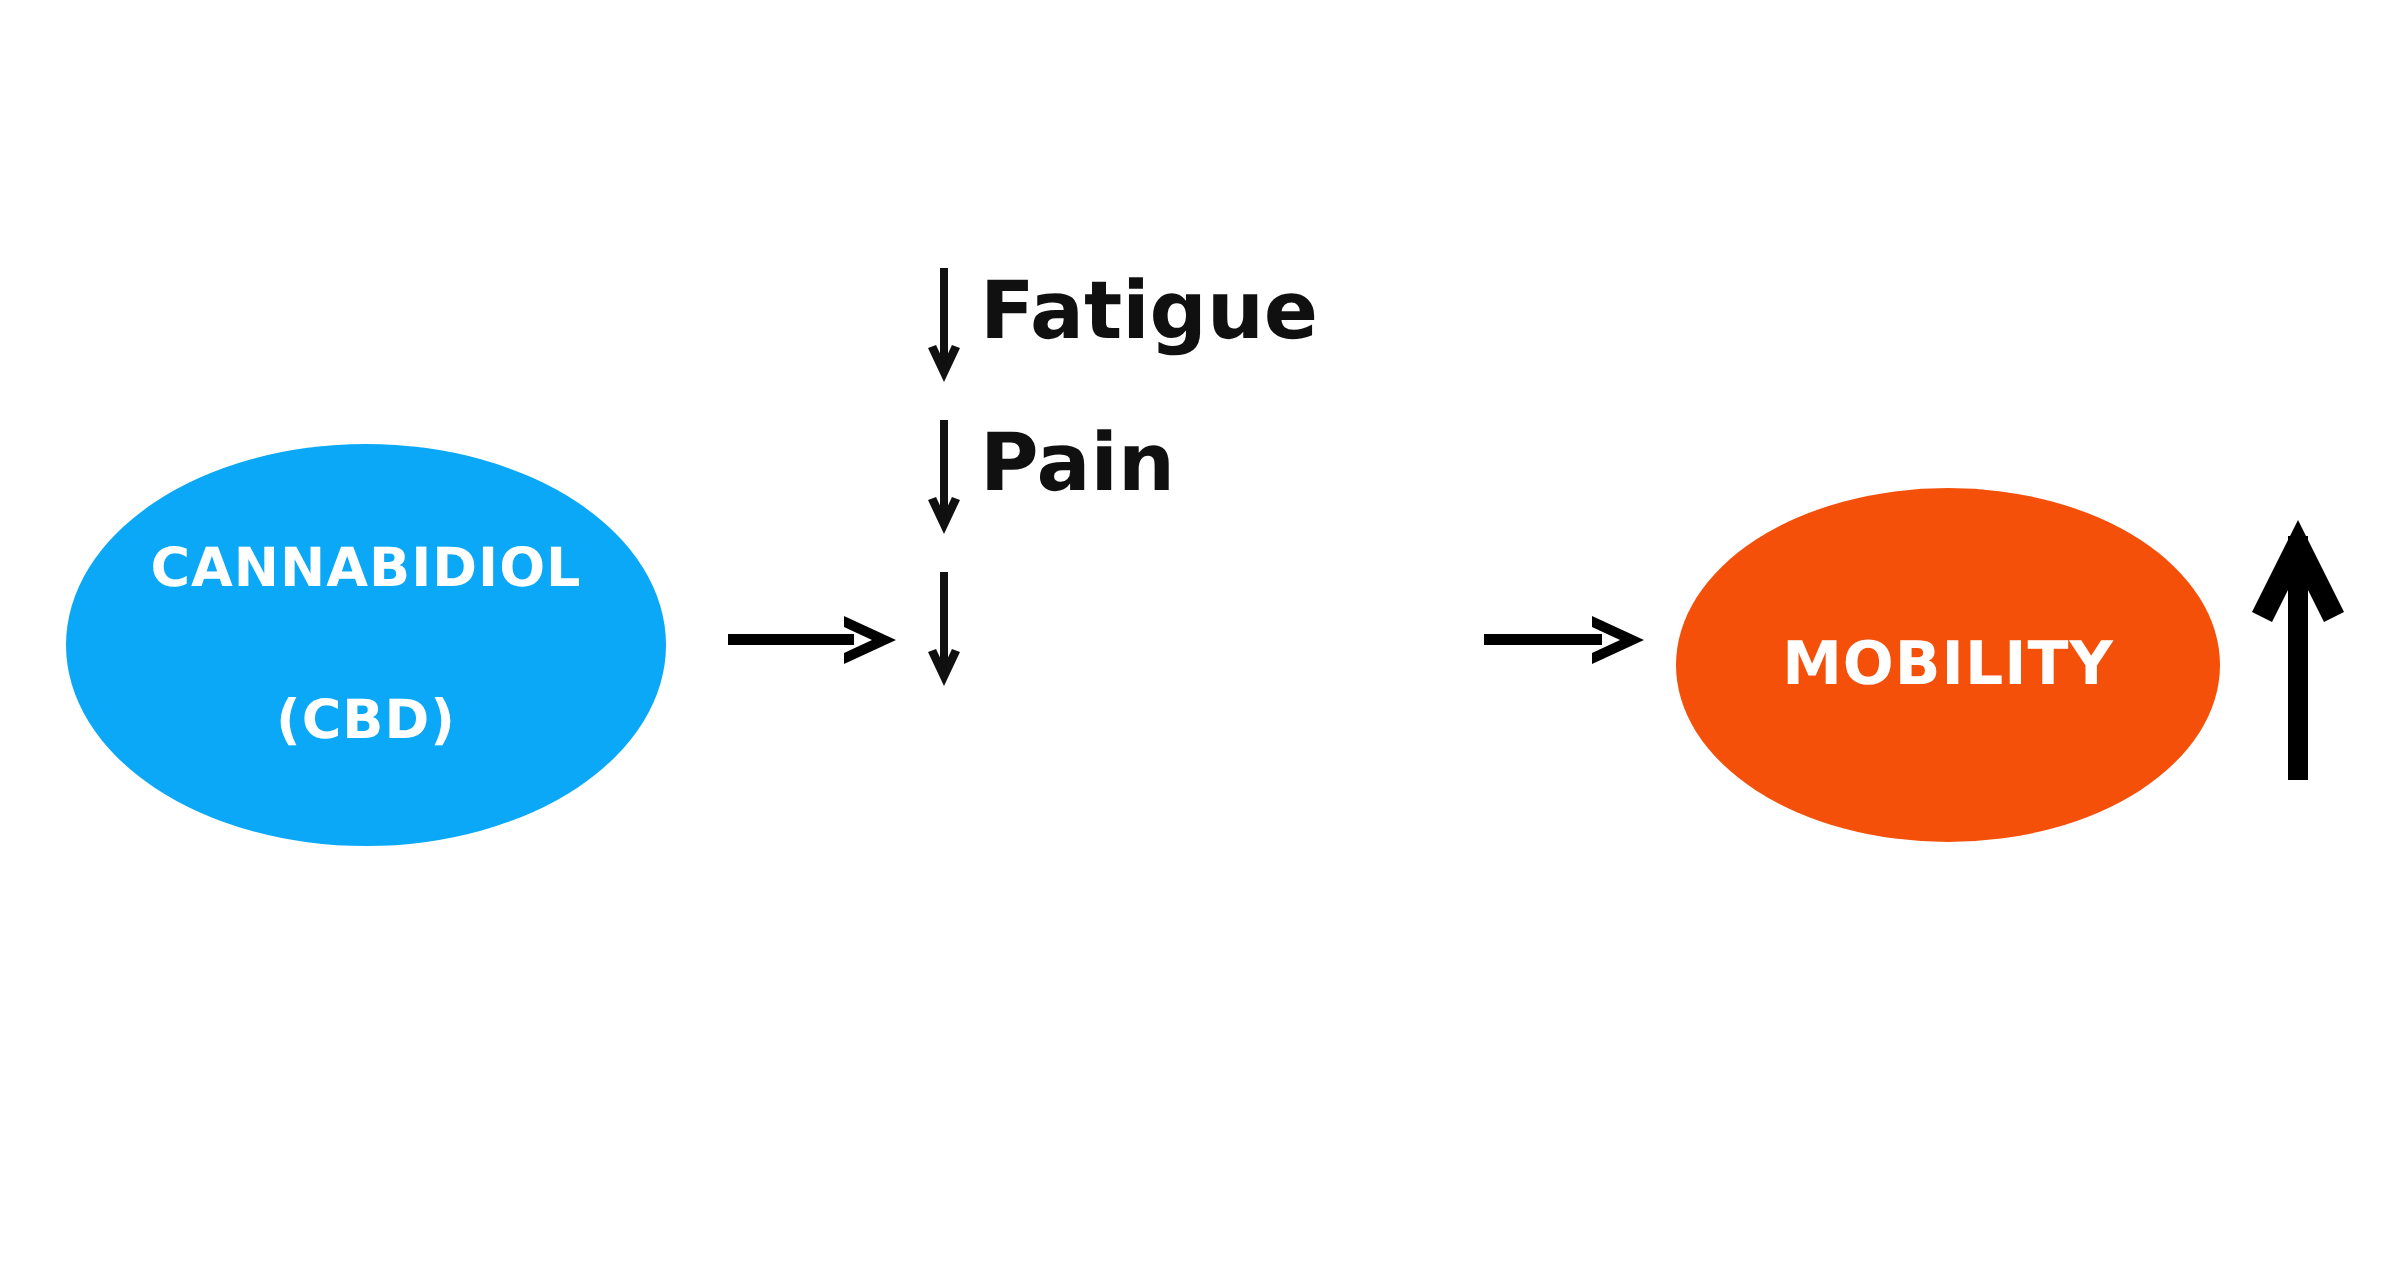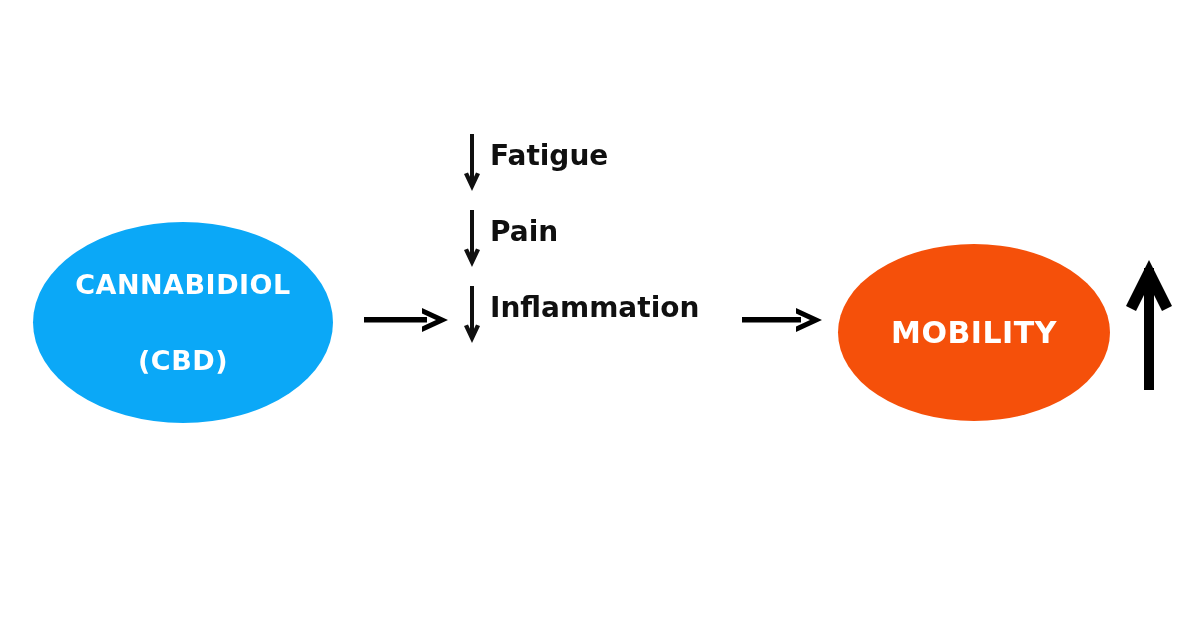--- a/index.html
+++ b/index.html
@@ -87,21 +87,21 @@
   .effect-row:nth-child(5) { top: 304px; }
 
   .down-arrow-svg {
     width: 20px;
     height: 58px;
     flex: 0 0 auto;
     display: block;
   }
 
   .effect-label {
-    font-size: 28px;
+    font-size: 40px;
     font-weight: 600;
     color: #101010;
     white-space: nowrap;
     margin-left: 8px;
     line-height: 1;
     position: relative;
     top: -7px;
   }
 
   
@@ -161,21 +161,20 @@
         <polygon points="10,57 2,40 6,38.5 10,47 14,38.5 18,40" fill="#101010"></polygon>
       </svg>
       <span class="effect-label">Pain</span>
     </div>
 
     <div class="effect-row">
       <svg class="down-arrow-svg" viewBox="0 0 20 58" xmlns="http://www.w3.org/2000/svg" aria-hidden="true">
         <rect x="8" y="0" width="4" height="48" fill="#101010"></rect>
         <polygon points="10,57 2,40 6,38.5 10,47 14,38.5 18,40" fill="#101010"></polygon>
       </svg>
-      <span class="effect-label">Inflammation</span>
     </div>
 
 
 
   </div>
 
   <div class="connector" id="connector-right">
     <svg viewBox="0 0 82 40" xmlns="http://www.w3.org/2000/svg" aria-hidden="true">
       <g>
         <rect x="0" y="17" width="59" height="5.5" fill="#000000"></rect>

